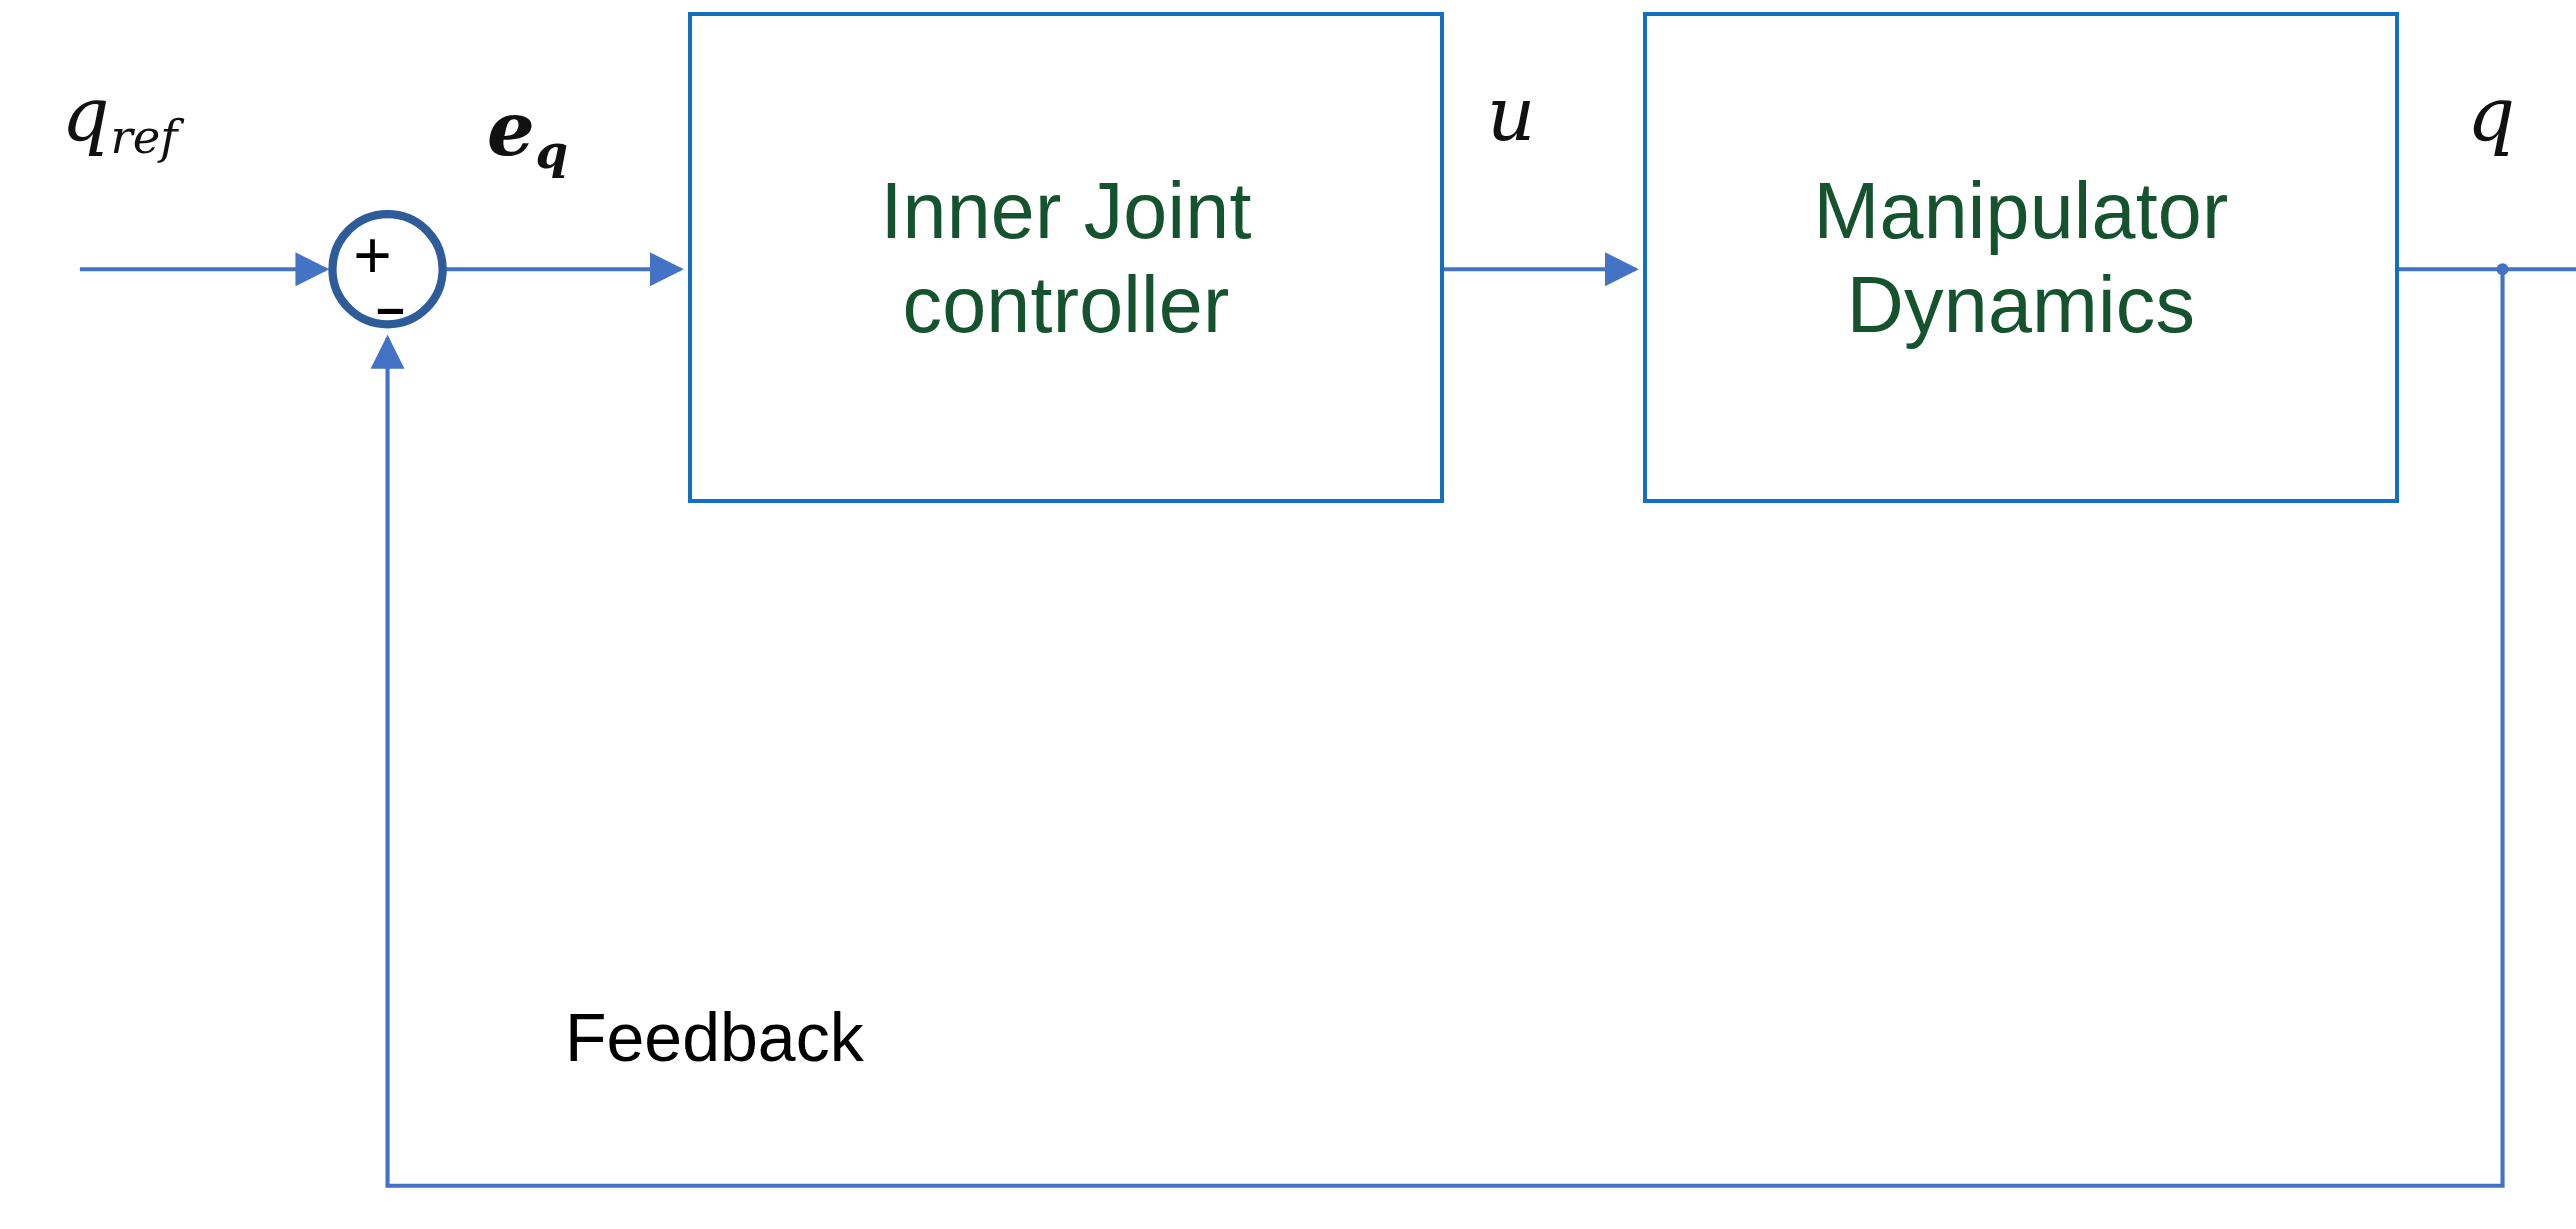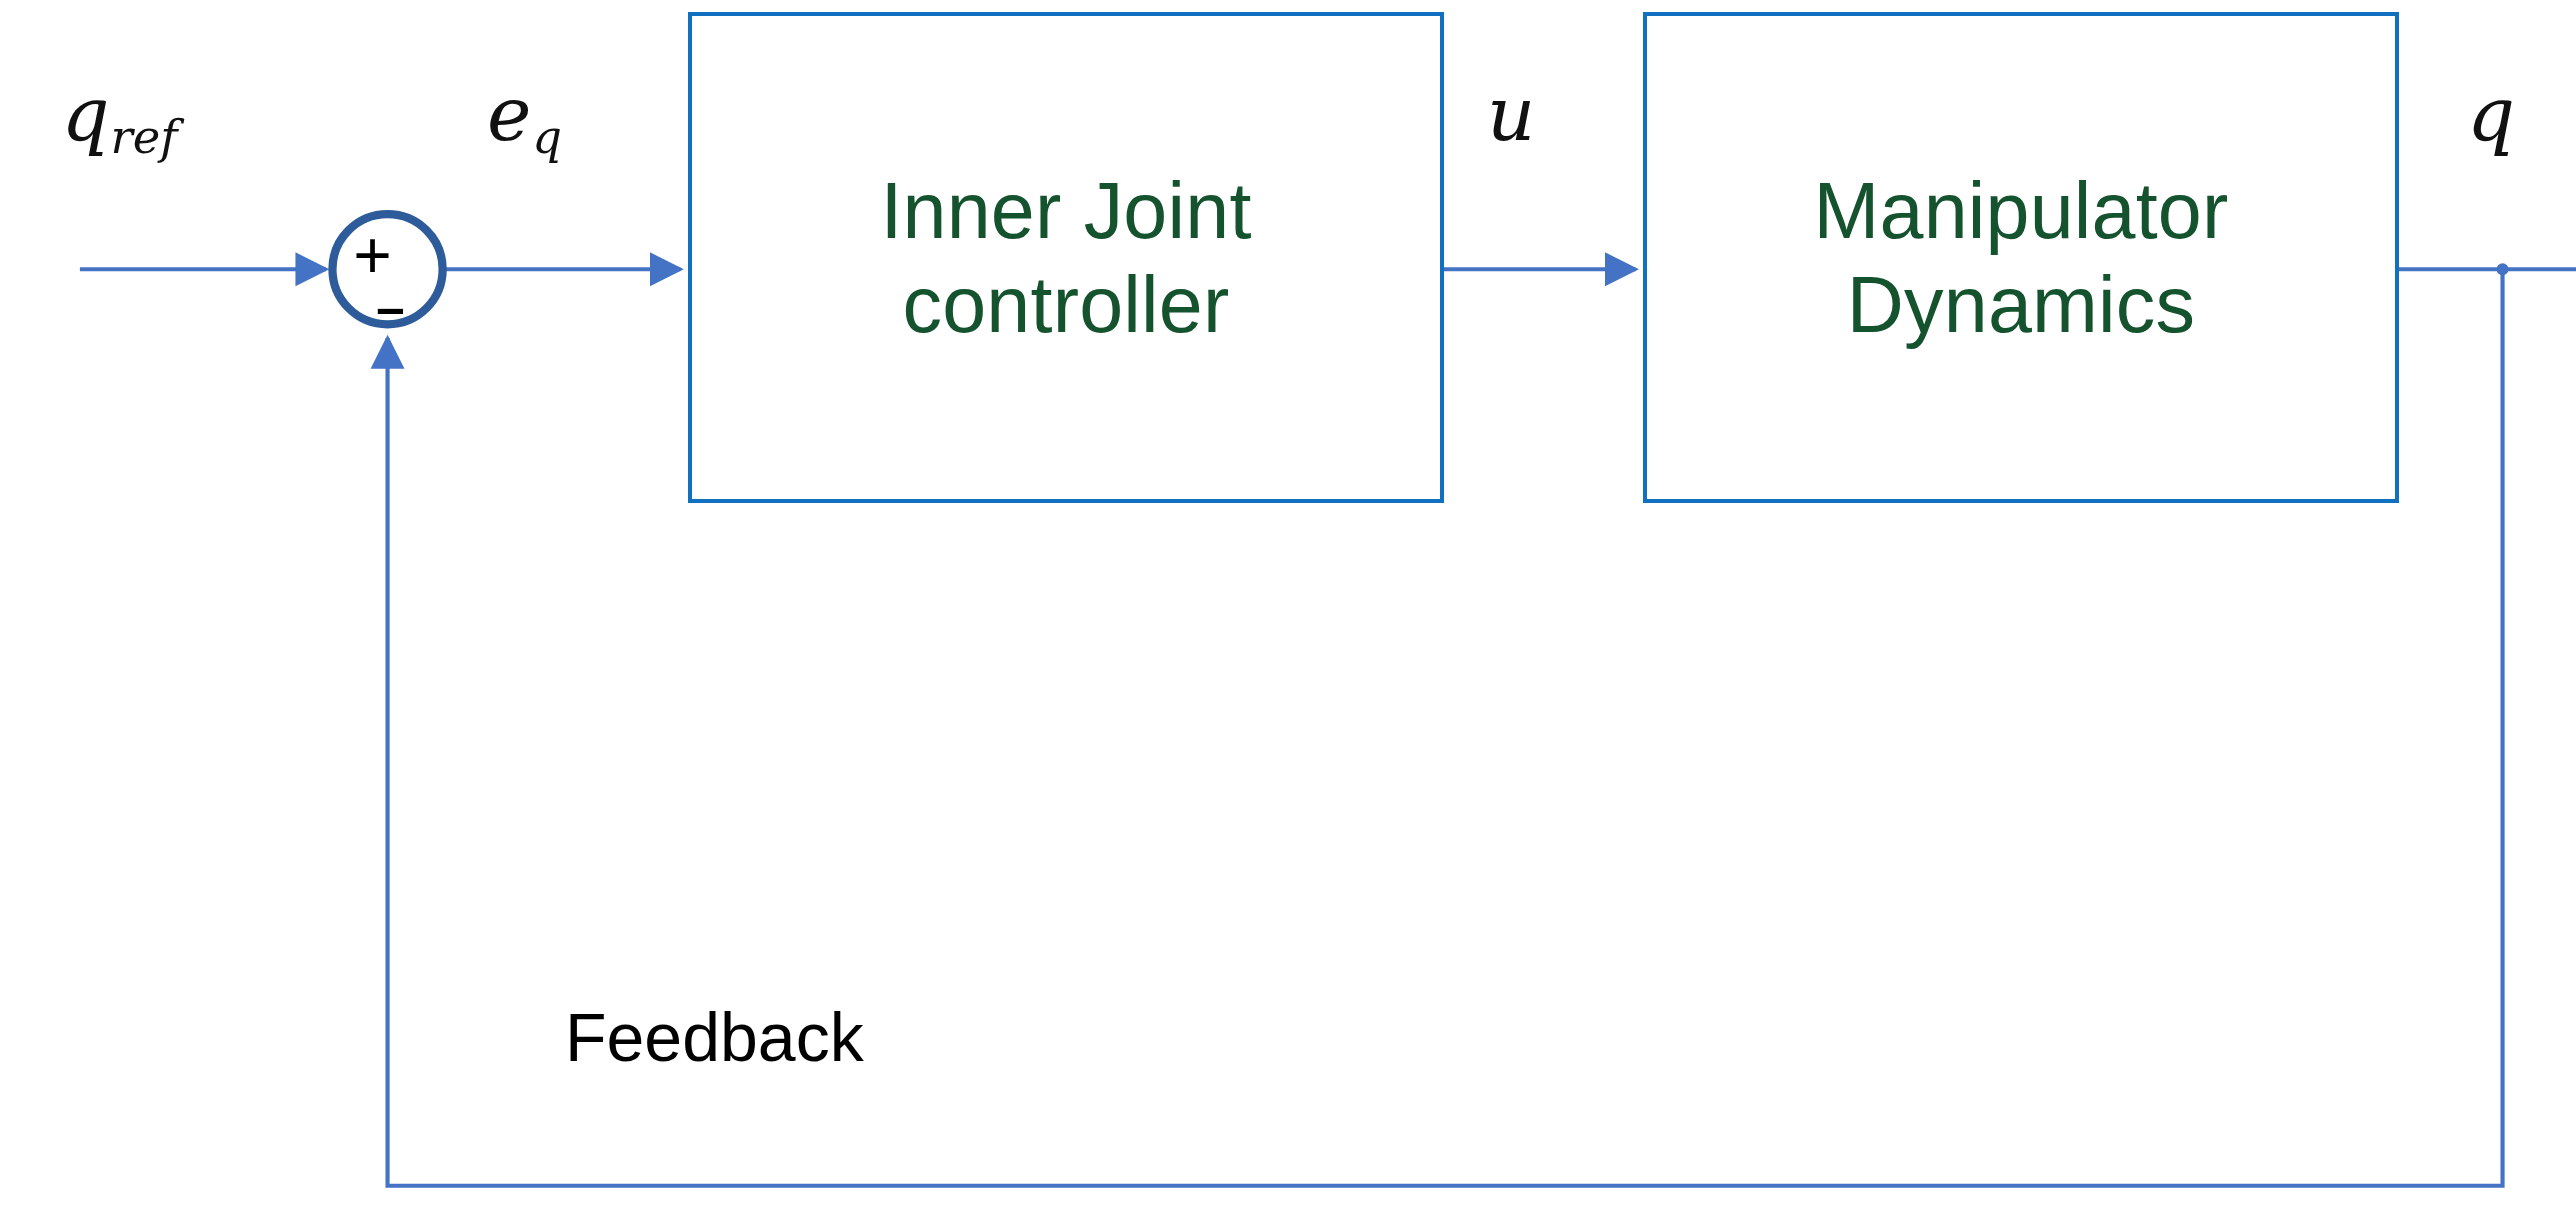--- a/index.html
+++ b/index.html
@@ -18,21 +18,21 @@
   #block-dyn{left:1598px;top:12px;width:756px;height:491px;
        border:4.6px solid #1171C0;}
 
   .mathlab{position:absolute;color:#111111;white-space:nowrap;
        font-family:"DejaVu Serif","Liberation Serif",serif;font-style:italic;
        font-size:75px;line-height:1;}
   .mathlab sub{font-size:.62em;font-style:italic;vertical-align:-.28em;
        letter-spacing:0;margin-left:0.9px;}
 
   #lab-qref{left:16.5px;top:77px;}
-  #lab-eq{left:442px;top:77px;}
+  #lab-eq{left:442px;top:92px;font-weight:bold;}
   #lab-u{left:1442px;top:77px;}
   #lab-q{left:2422px;top:77px;}
 
   #sign-plus{position:absolute;left:299px;top:227px;width:57px;height:57px;
        color:#000000;font-family:"Liberation Sans",sans-serif;font-weight:400;
        font-size:66px;line-height:57px;text-align:center;}
   #sign-minus{position:absolute;left:320px;top:292px;width:51px;height:31px;
        color:#000000;font-family:"Liberation Sans",sans-serif;font-weight:700;
        font-size:51px;line-height:31px;text-align:center;}
 

